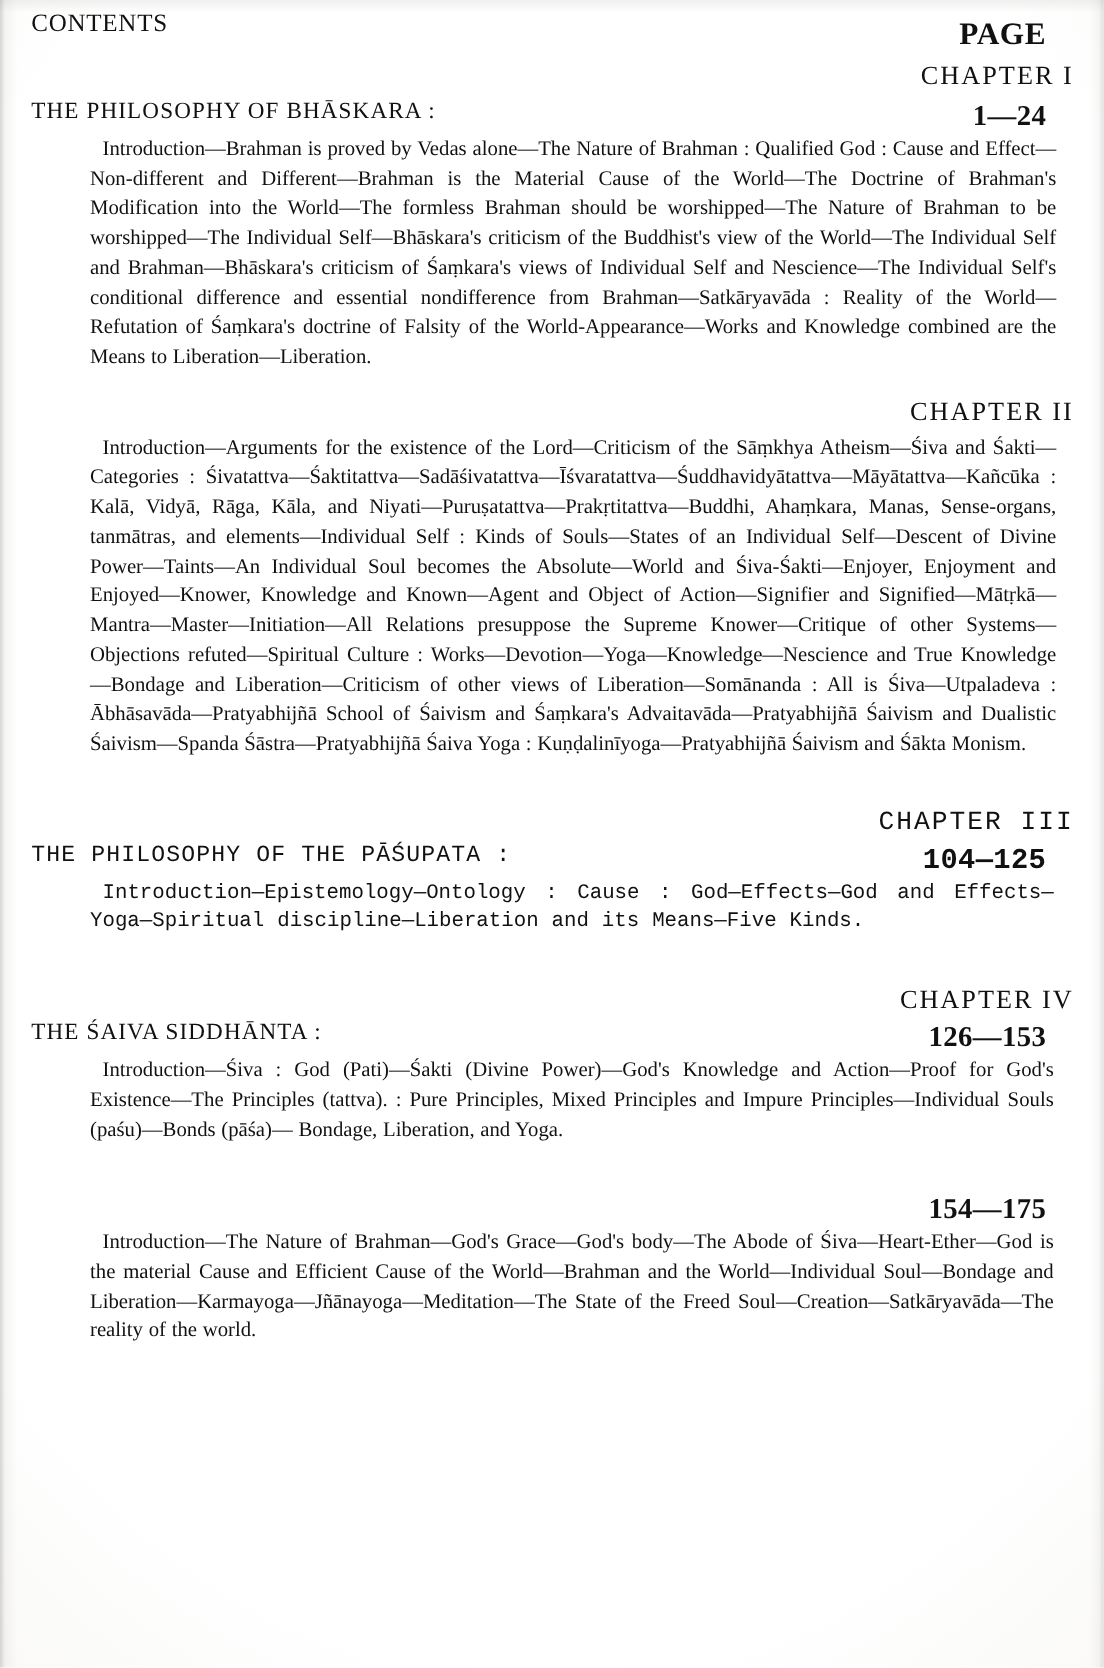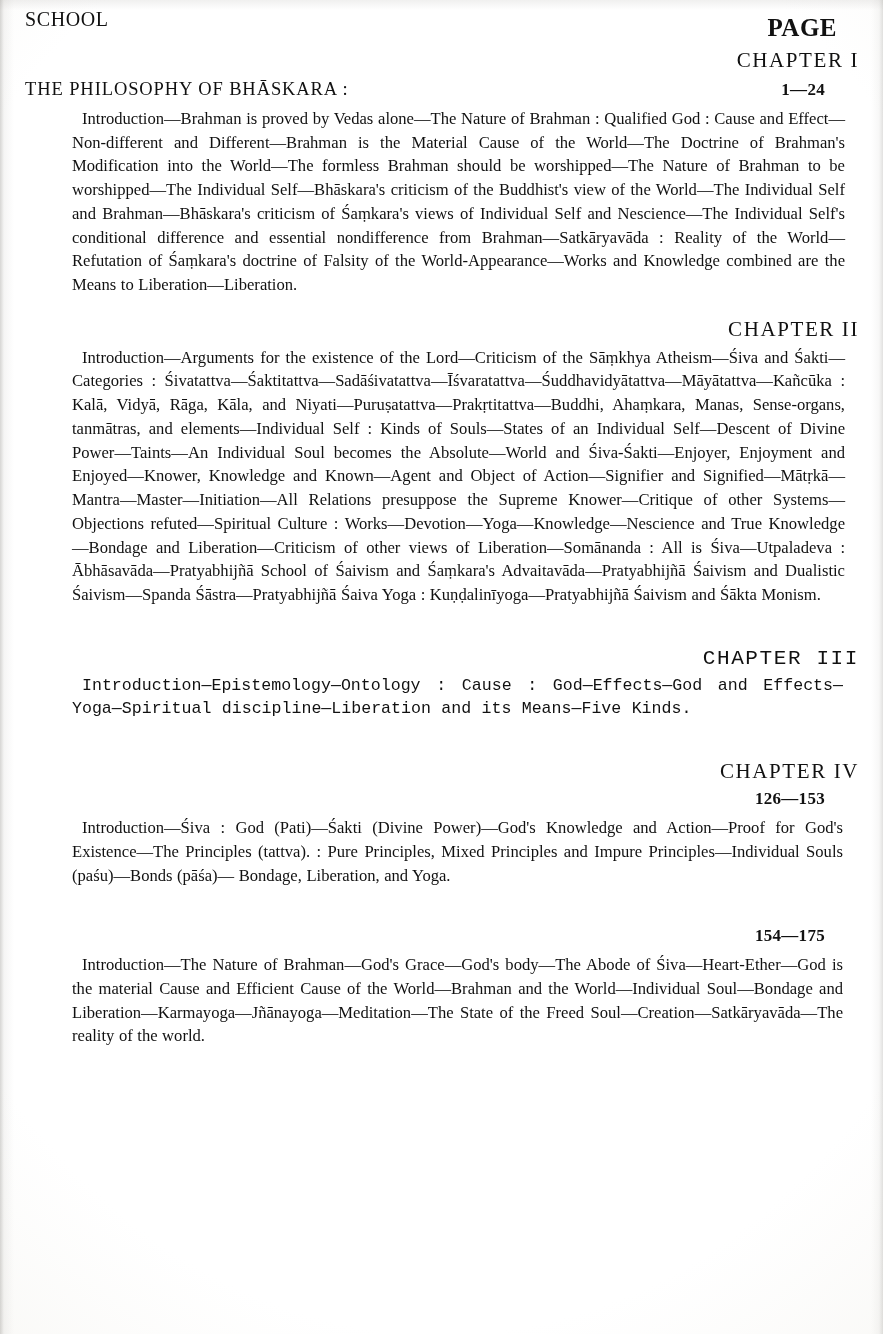--- a/index.html
+++ b/index.html
@@ -91,23 +91,23 @@
     font-size: 18.5px;
     letter-spacing: 0.9px;
     margin-left: 13px;
     white-space: nowrap;
   }
   .chapter-title.flush {
     margin-left: 1px;
   }
   .chapter-pages {
     position: absolute;
-    right: 34px;
+    right: 22px;
     top: 1px;
-    font-size: 17px;
+    font-size: 23px;
     font-weight: bold;
     letter-spacing: 0.3px;
     white-space: nowrap;
   }
 
   .chapter-body {
     font-size: 16.6px;
     line-height: 1.43;
     text-align: justify;
     text-justify: inter-word;
@@ -133,46 +133,51 @@
 </style>
 </head>
 <body>
 
 <div class="page"></div>
 
 <div class="sheet">
 
 
   <div class="preface-row">
-    <span class="preface-label">SCHOOL</span>
+    <span class="preface-label">CONTENTS</span>
     <span class="page-col-label">PAGE</span>
   </div>
 
   <section class="chapter ch1">
     <div class="chapter-number">CHAPTER I</div>
     <div class="chapter-head-row">
       <span class="chapter-title">THE PHILOSOPHY OF BHĀSKARA :</span>
       <span class="chapter-pages">1—24</span>
     </div>
     <p class="chapter-body">Introduction—Brahman is proved by Vedas alone—The Nature of Brahman : Qualified God : Cause and Effect—Non-different and Different—Brahman is the Material Cause of the World—The Doctrine of Brahman's Modification into the World—The formless Brahman should be worshipped—The Nature of Brahman to be worshipped—The Individual Self—Bhāskara's criticism of the Buddhist's view of the World—The Individual Self and Brahman—Bhāskara's criticism of Śaṃkara's views of Individual Self and Nescience—The Individual Self's conditional difference and essential nondifference from Brahman—Satkāryavāda : Reality of the World—Refutation of Śaṃkara's doctrine of Falsity of the World-Appearance—Works and Knowledge combined are the Means to Liberation—Liberation.</p>
   </section>
 
   <section class="chapter ch2">
     <div class="chapter-number">CHAPTER II</div>
     <p class="chapter-body">Introduction—Arguments for the existence of the Lord—Criticism of the Sāṃkhya Atheism—Śiva and Śakti—Categories : Śivatattva—Śaktitattva—Sadāśivatattva—Īśvaratattva—Śuddhavidyātattva—Māyātattva—Kañcūka : Kalā, Vidyā, Rāga, Kāla, and Niyati—Puruṣatattva—Prakṛtitattva—Buddhi, Ahaṃkara, Manas, Sense-organs, tanmātras, and elements—Individual Self : Kinds of Souls—States of an Individual Self—Descent of Divine Power—Taints—An Individual Soul becomes the Absolute—World and Śiva-Śakti—Enjoyer, Enjoyment and Enjoyed—Knower, Knowledge and Known—Agent and Object of Action—Signifier and Signified—Mātṛkā—Mantra—Master—Initiation—All Relations presuppose the Supreme Knower—Critique of other Systems—Objections refuted—Spiritual Culture : Works—Devotion—Yoga—Knowledge—Nescience and True Knowledge—Bondage and Liberation—Criticism of other views of Liberation—Somānanda : All is Śiva—Utpaladeva : Ābhāsavāda—Pratyabhijñā School of Śaivism and Śaṃkara's Advaitavāda—Pratyabhijñā Śaivism and Dualistic Śaivism—Spanda Śāstra—Pratyabhijñā Śaiva Yoga : Kuṇḍalinīyoga—Pratyabhijñā Śaivism and Śākta Monism.</p>
   </section>
 
   <section class="chapter ch3">
     <div class="chapter-number">CHAPTER III</div>
+    <div class="chapter-head-row">
+      <span class="chapter-title">THE PHILOSOPHY OF THE PĀŚUPATA :</span>
+      <span class="chapter-pages">104—125</span>
+    </div>
     <p class="chapter-body">Introduction—Epistemology—Ontology : Cause : God—Effects—God and Effects—Yoga—Spiritual discipline—Liberation and its Means—Five Kinds.</p>
   </section>
 
   <section class="chapter ch4">
     <div class="chapter-number">CHAPTER IV</div>
     <div class="chapter-head-row">
+      <span class="chapter-title">THE ŚAIVA SIDDHĀNTA :</span>
       <span class="chapter-pages">126—153</span>
     </div>
     <p class="chapter-body">Introduction—Śiva : God (Pati)—Śakti (Divine Power)—God's Knowledge and Action—Proof for God's Existence—The Principles (tattva). : Pure Principles, Mixed Principles and Impure Principles—Individual Souls (paśu)—Bonds (pāśa)— Bondage, Liberation, and Yoga.</p>
   </section>
 
   <section class="chapter ch5">
     <div class="chapter-head-row">
       <span class="chapter-pages">154—175</span>
     </div>
     <p class="chapter-body">Introduction—The Nature of Brahman—God's Grace—God's body—The Abode of Śiva—Heart-Ether—God is the material Cause and Efficient Cause of the World—Brahman and the World—Individual Soul—Bondage and Liberation—Karmayoga—Jñānayoga—Meditation—The State of the Freed Soul—Creation—Satkāryavāda—The reality of the world.</p>

